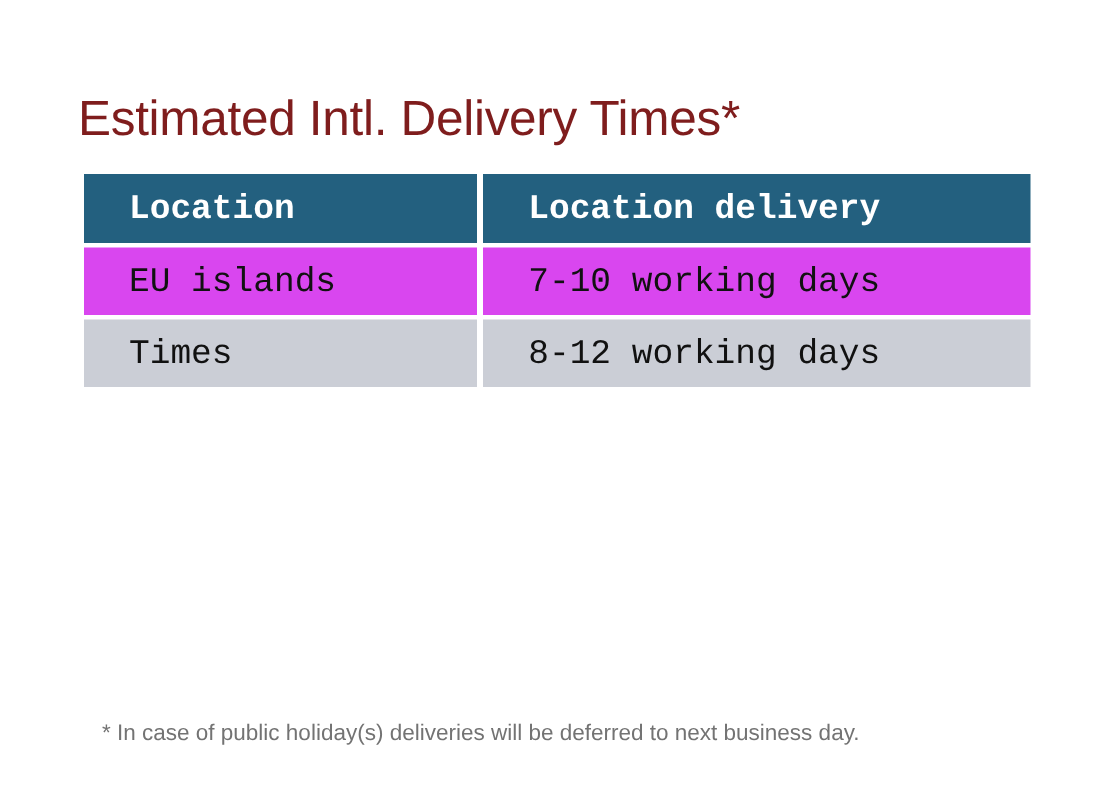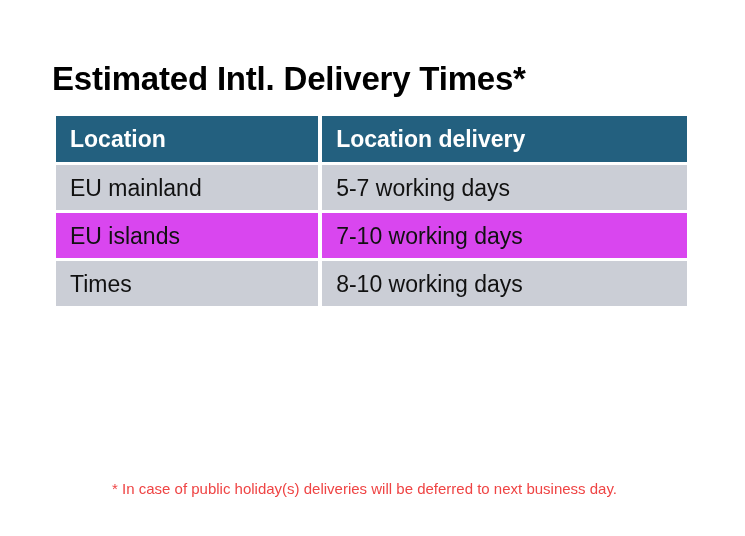--- a/index.html
+++ b/index.html
@@ -18,47 +18,48 @@
     position: relative;
     width: 745px;
     height: 536px;
     background: #ffffff;
   }
   .page-title {
     position: absolute;
     left: 52px;
     top: 36px;
     font-size: 33px;
-    font-weight: 700;
+    font-weight: 400;
     letter-spacing: -0.2px;
-    color: #000000;
+    color: #7f1d1d;
     line-height: 42px;
     white-space: nowrap;
   }
   .delivery-table {
     position: absolute;
     left: 52px;
     top: 113px;
     width: 639px;
     border-collapse: separate;
     border-spacing: 4px 3px;
     table-layout: fixed;
   }
   .delivery-table th,
   .delivery-table td {
-    padding: 0 14px;
+    padding: 0 30px;
     height: 45px;
     text-align: left;
     vertical-align: middle;
     font-size: 23px;
     font-weight: 400;
     color: #111111;
     line-height: 28px;
     white-space: nowrap;
     overflow: hidden;
+    font-family: Liberation Mono, monospace;
   }
   .col-location  { width: 258px; }
   .col-delivery  { width: 359px; }
 
   .delivery-table thead th {
     background: #23607f;
     color: #ffffff;
     font-weight: 700;
     font-size: 23px;
     height: 46px;
@@ -68,24 +69,23 @@
   }
   .row-light td {
     background: #d946ef;
   }
   .footnote {
     position: absolute;
     left: 68px;
     top: 479px;
     font-size: 15px;
     font-weight: 400;
-    color: #ef4444;
+    color: #737373;
     line-height: 20px;
     white-space: nowrap;
-    margin-left: 44px;
   }
 </style>
 </head>
 <body>
 
 <div class="page">
 
   <h1 class="page-title">Estimated Intl. Delivery Times*</h1>
 
   <table class="delivery-table">
@@ -93,30 +93,26 @@
       <col class="col-location">
       <col class="col-delivery">
     </colgroup>
     <thead>
       <tr>
         <th>Location</th>
         <th>Location delivery</th>
       </tr>
     </thead>
     <tbody>
-      <tr class="row-shade">
-        <td>EU mainland</td>
-        <td>5-7 working days</td>
-      </tr>
       <tr class="row-light">
         <td>EU islands</td>
         <td>7-10 working days</td>
       </tr>
       <tr class="row-shade">
         <td>Times</td>
-        <td>8-10 working days</td>
+        <td>8-12 working days</td>
       </tr>
     </tbody>
   </table>
 
   <div class="footnote">* In case of public holiday(s) deliveries will be deferred to next business day.</div>
 
 </div>
 
 </body></html>

